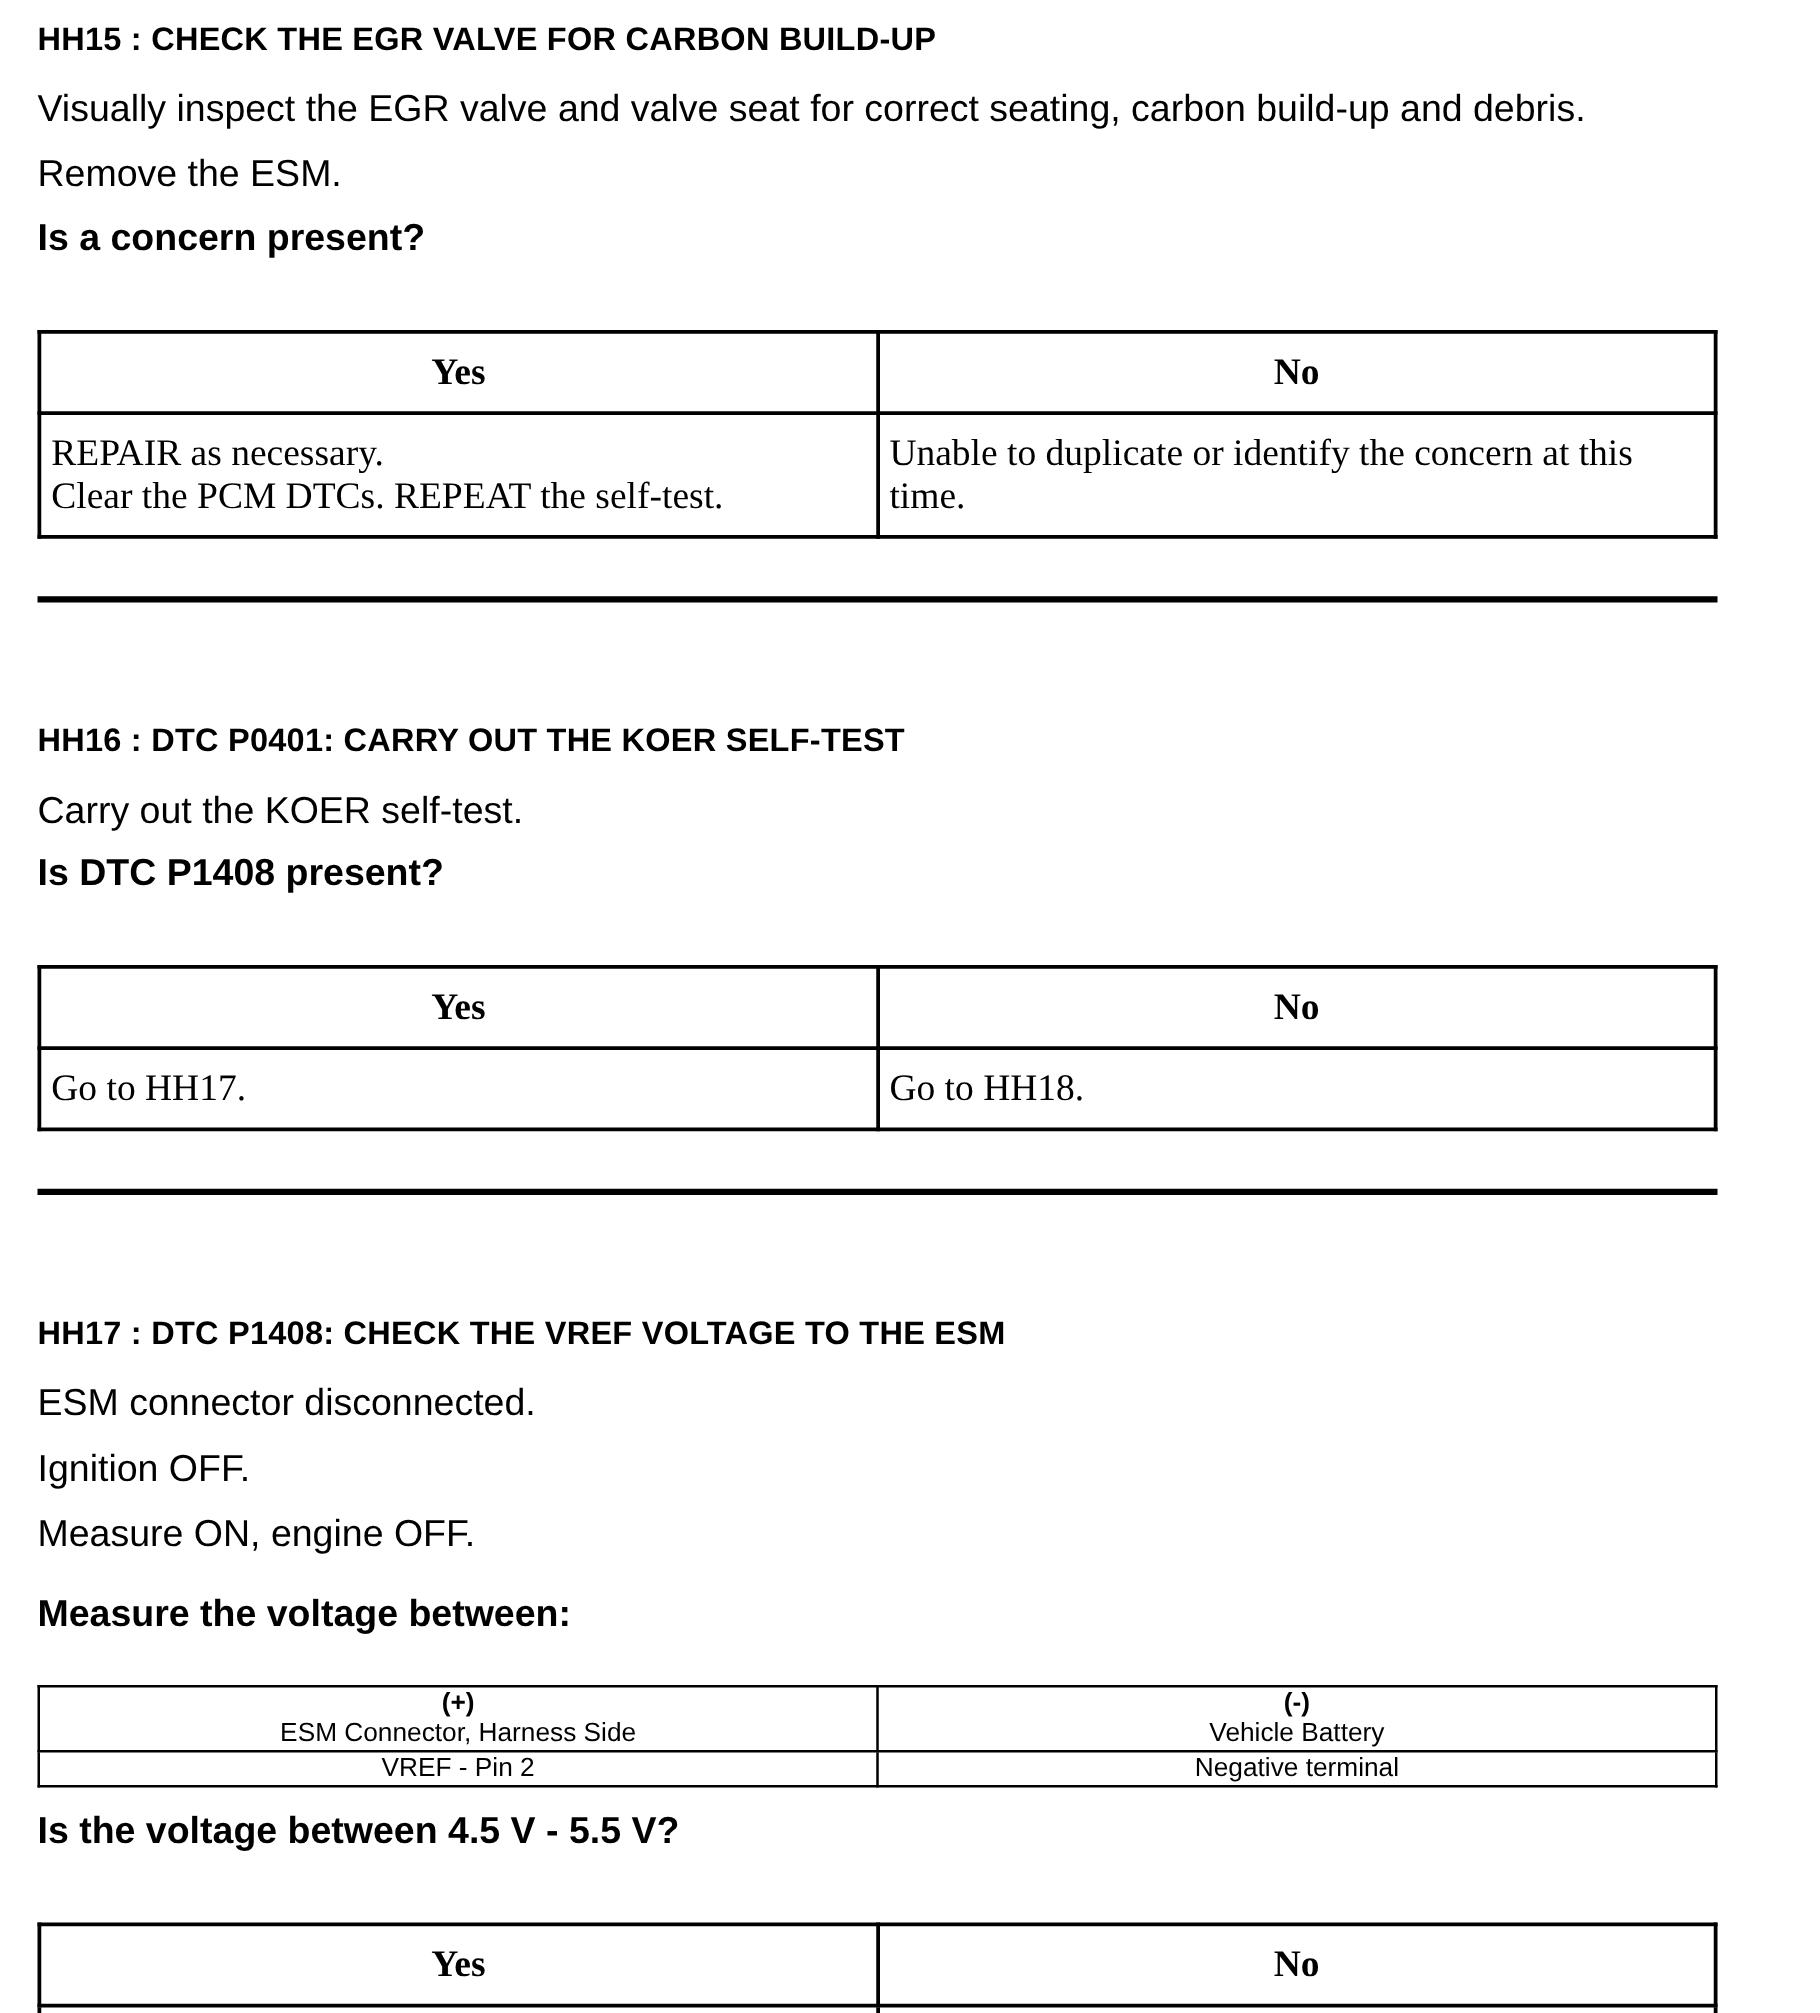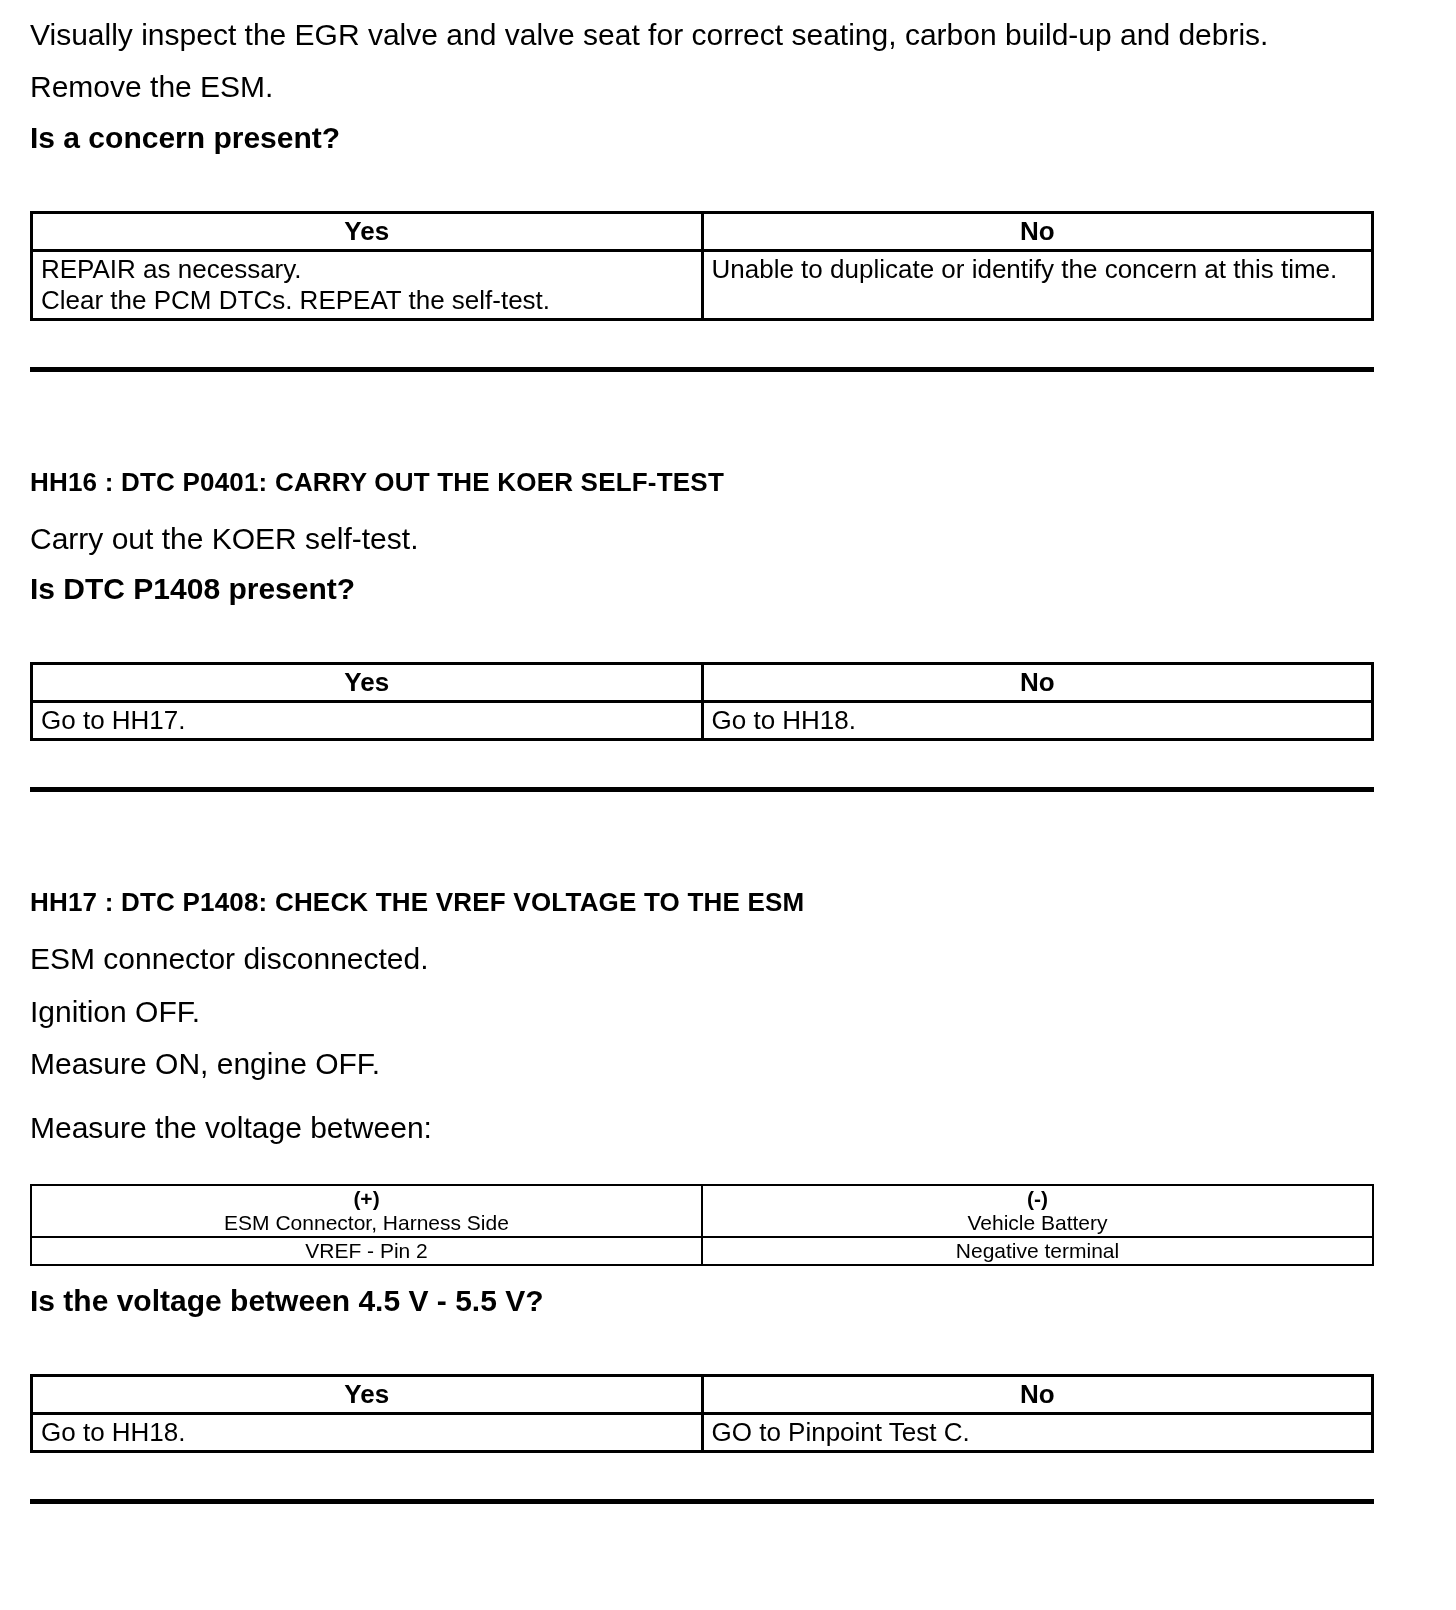--- a/index.html
+++ b/index.html
@@ -35,23 +35,24 @@
   }
   table.decision {
     width: 100%;
     border-collapse: collapse;
     margin-top: 56px;
     table-layout: fixed;
   }
   table.decision th,
   table.decision td {
     border: 3px solid #000;
-    font-size: 26px;
-    padding: 2px 8px;
+    font-size: 30px;
+    padding: 14px 8px;
     vertical-align: top;
+    font-family: Liberation Serif, serif;
   }
   table.decision th {
     font-weight: bold;
     text-align: center;
     width: 50%;
   }
   table.decision td.center { text-align: left; }
   table.decision td.left { text-align: left; }
   td.multiline { white-space: pre-line; }
   hr.divider {
@@ -78,20 +79,21 @@
   .sign { font-weight: bold; }
   .measure-wrap { margin-bottom: 18px; }
   .q-after-measure { margin-top: 14px; }
 </style>
 </head>
 <body>
 
 <div class="page">
 
   <div class="section">
+    <div class="section-heading">HH15 : CHECK THE EGR VALVE FOR CARBON BUILD-UP</div>
     <p class="step">Visually inspect the EGR valve and valve seat for correct seating, carbon build-up and debris.</p>
     <p class="step">Remove the ESM.</p>
     <p class="question">Is a concern present?</p>
     <table class="decision">
       <tbody>
           <tr>
         <th>Yes</th>
         <th>No</th>
       </tr>
       <tr>
@@ -121,21 +123,21 @@
     </tbody>
       </table>
     <hr class="divider">
   </div>
 
   <div class="section">
     <div class="section-heading">HH17 : DTC P1408: CHECK THE VREF VOLTAGE TO THE ESM</div>
     <p class="step">ESM connector disconnected.</p>
     <p class="step">Ignition OFF.</p>
     <p class="step">Measure ON, engine OFF.</p>
-    <p class="step" style="margin-top:26px;">Measure the voltage between:</p>
+    <p class="step" style="margin-top:26px;font-weight:bold;">Measure the voltage between:</p>
 
     <div class="measure-wrap">
       <table class="measure">
         <tbody>
             <tr>
           <th>
             <div class="sign">(+)</div>
             <div>ESM Connector, Harness Side</div>
           </th>
           <th>

